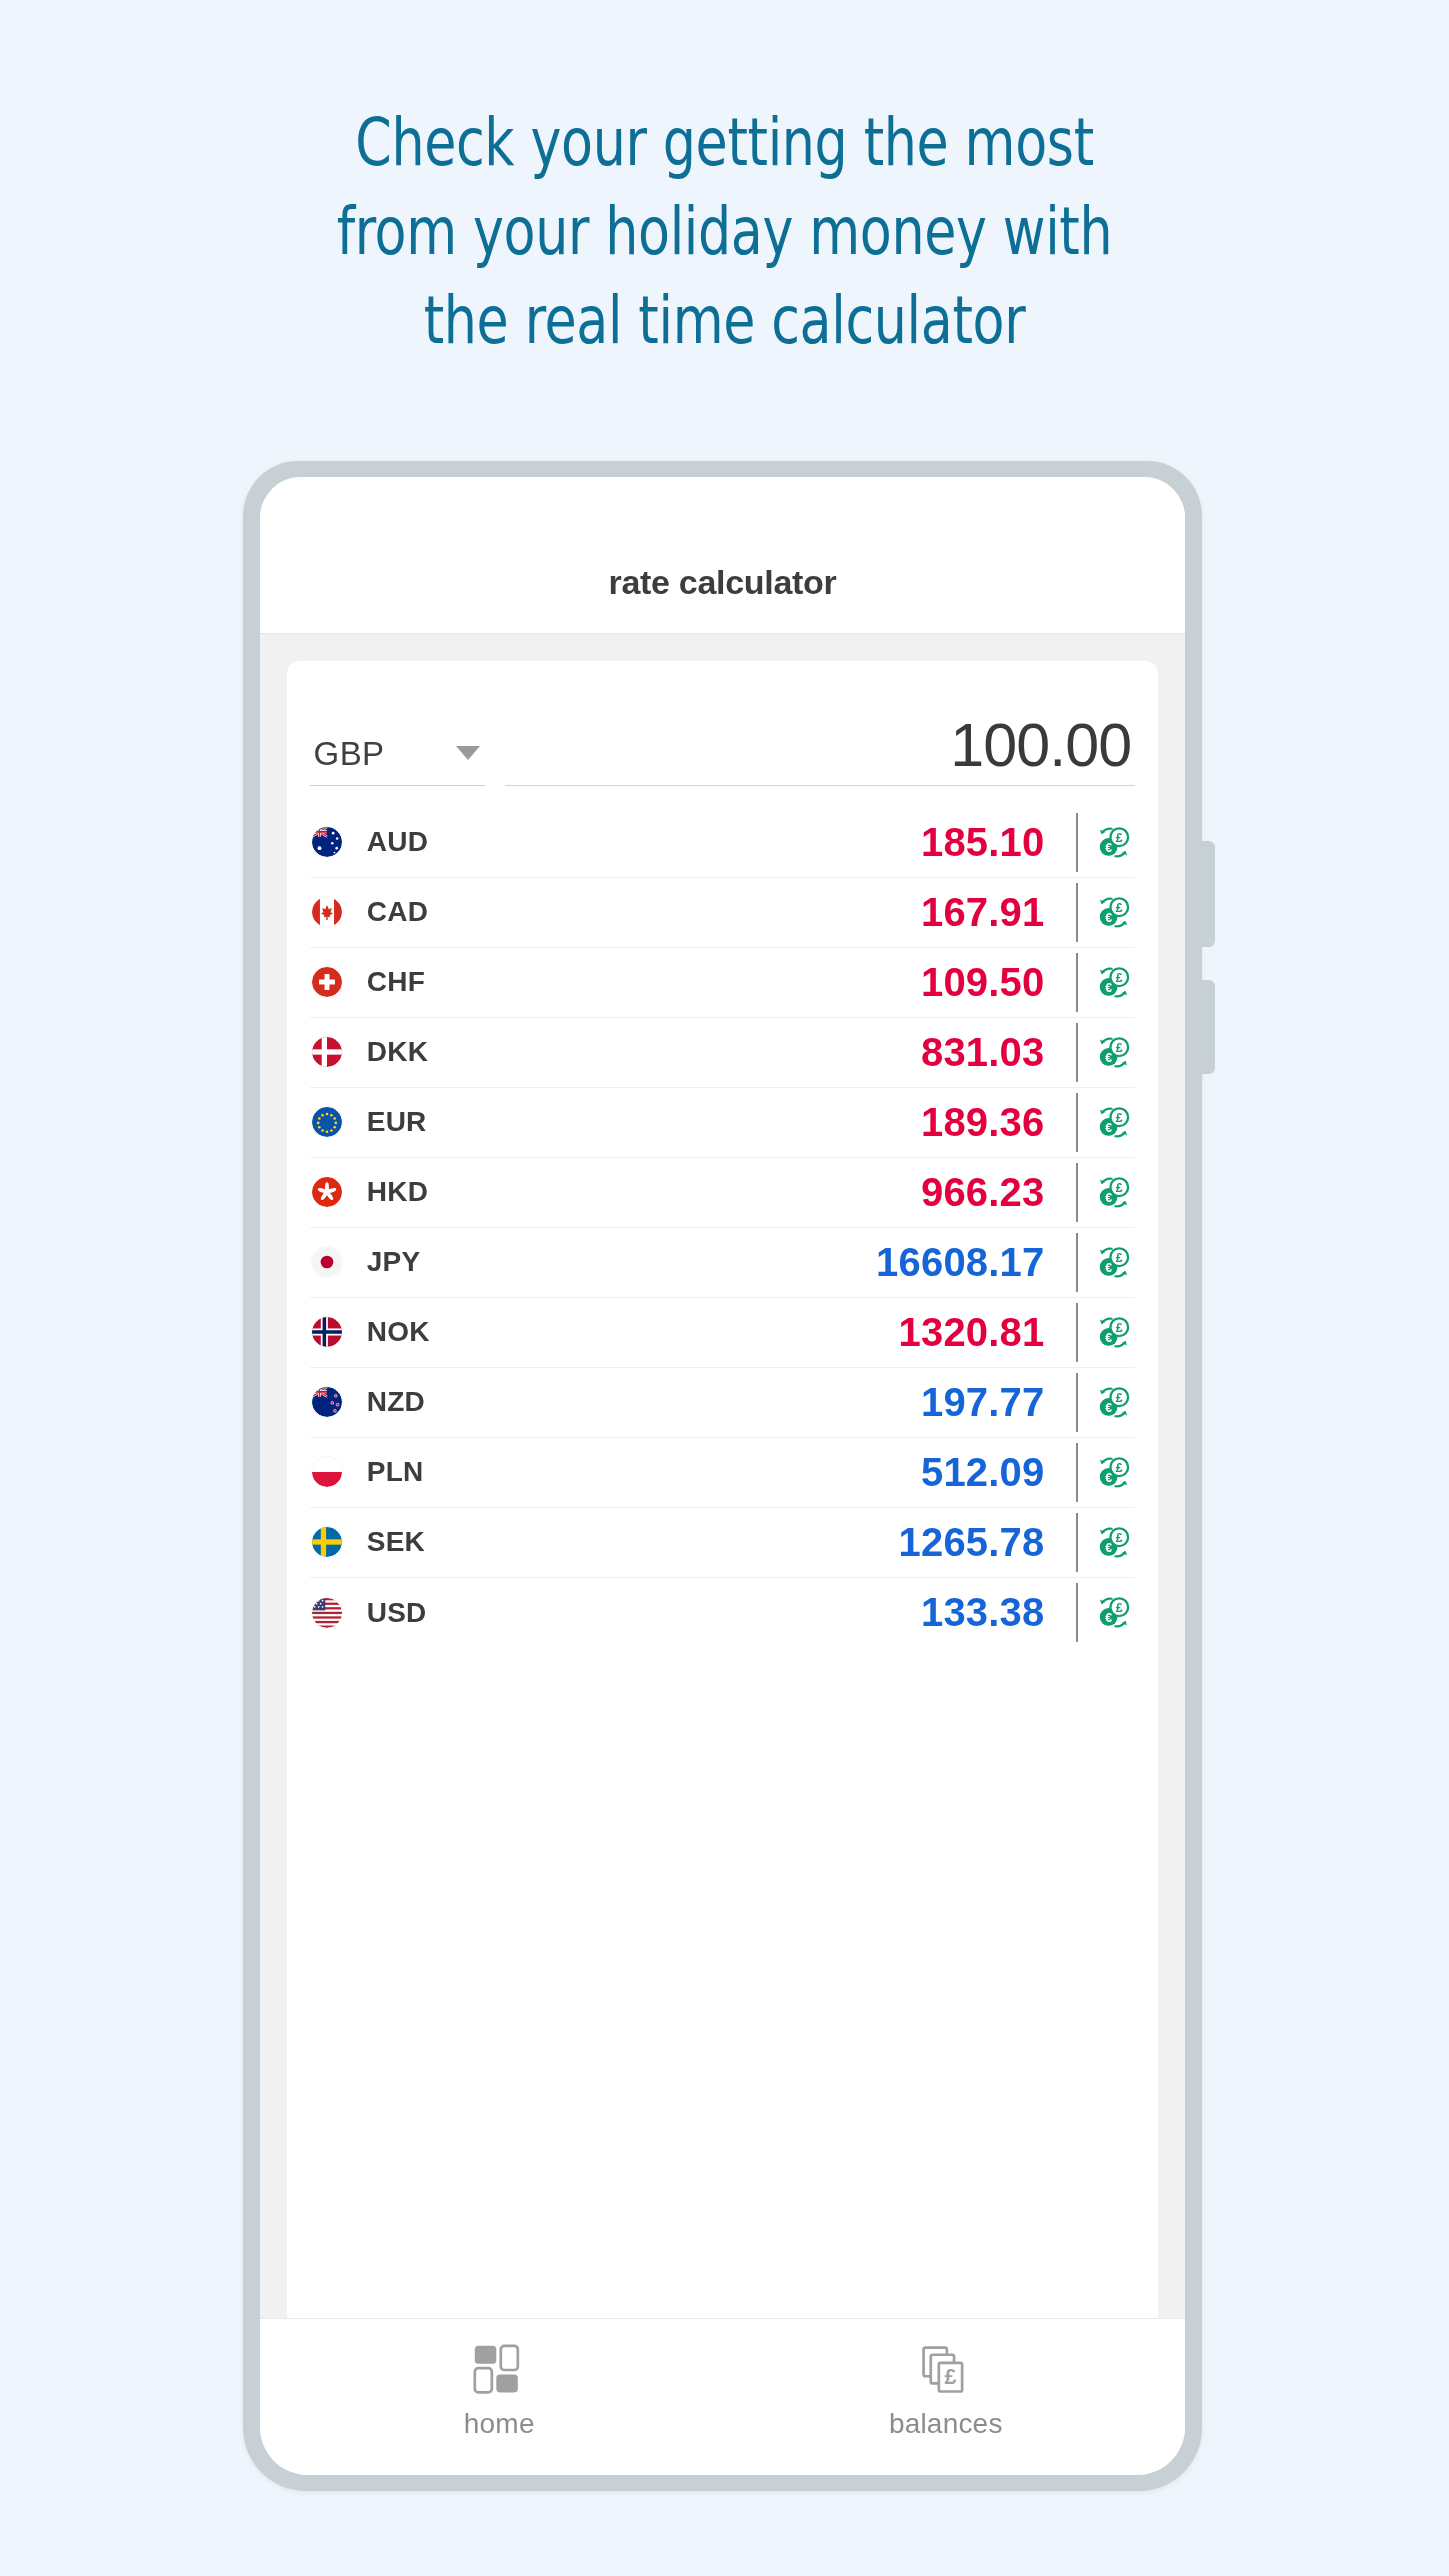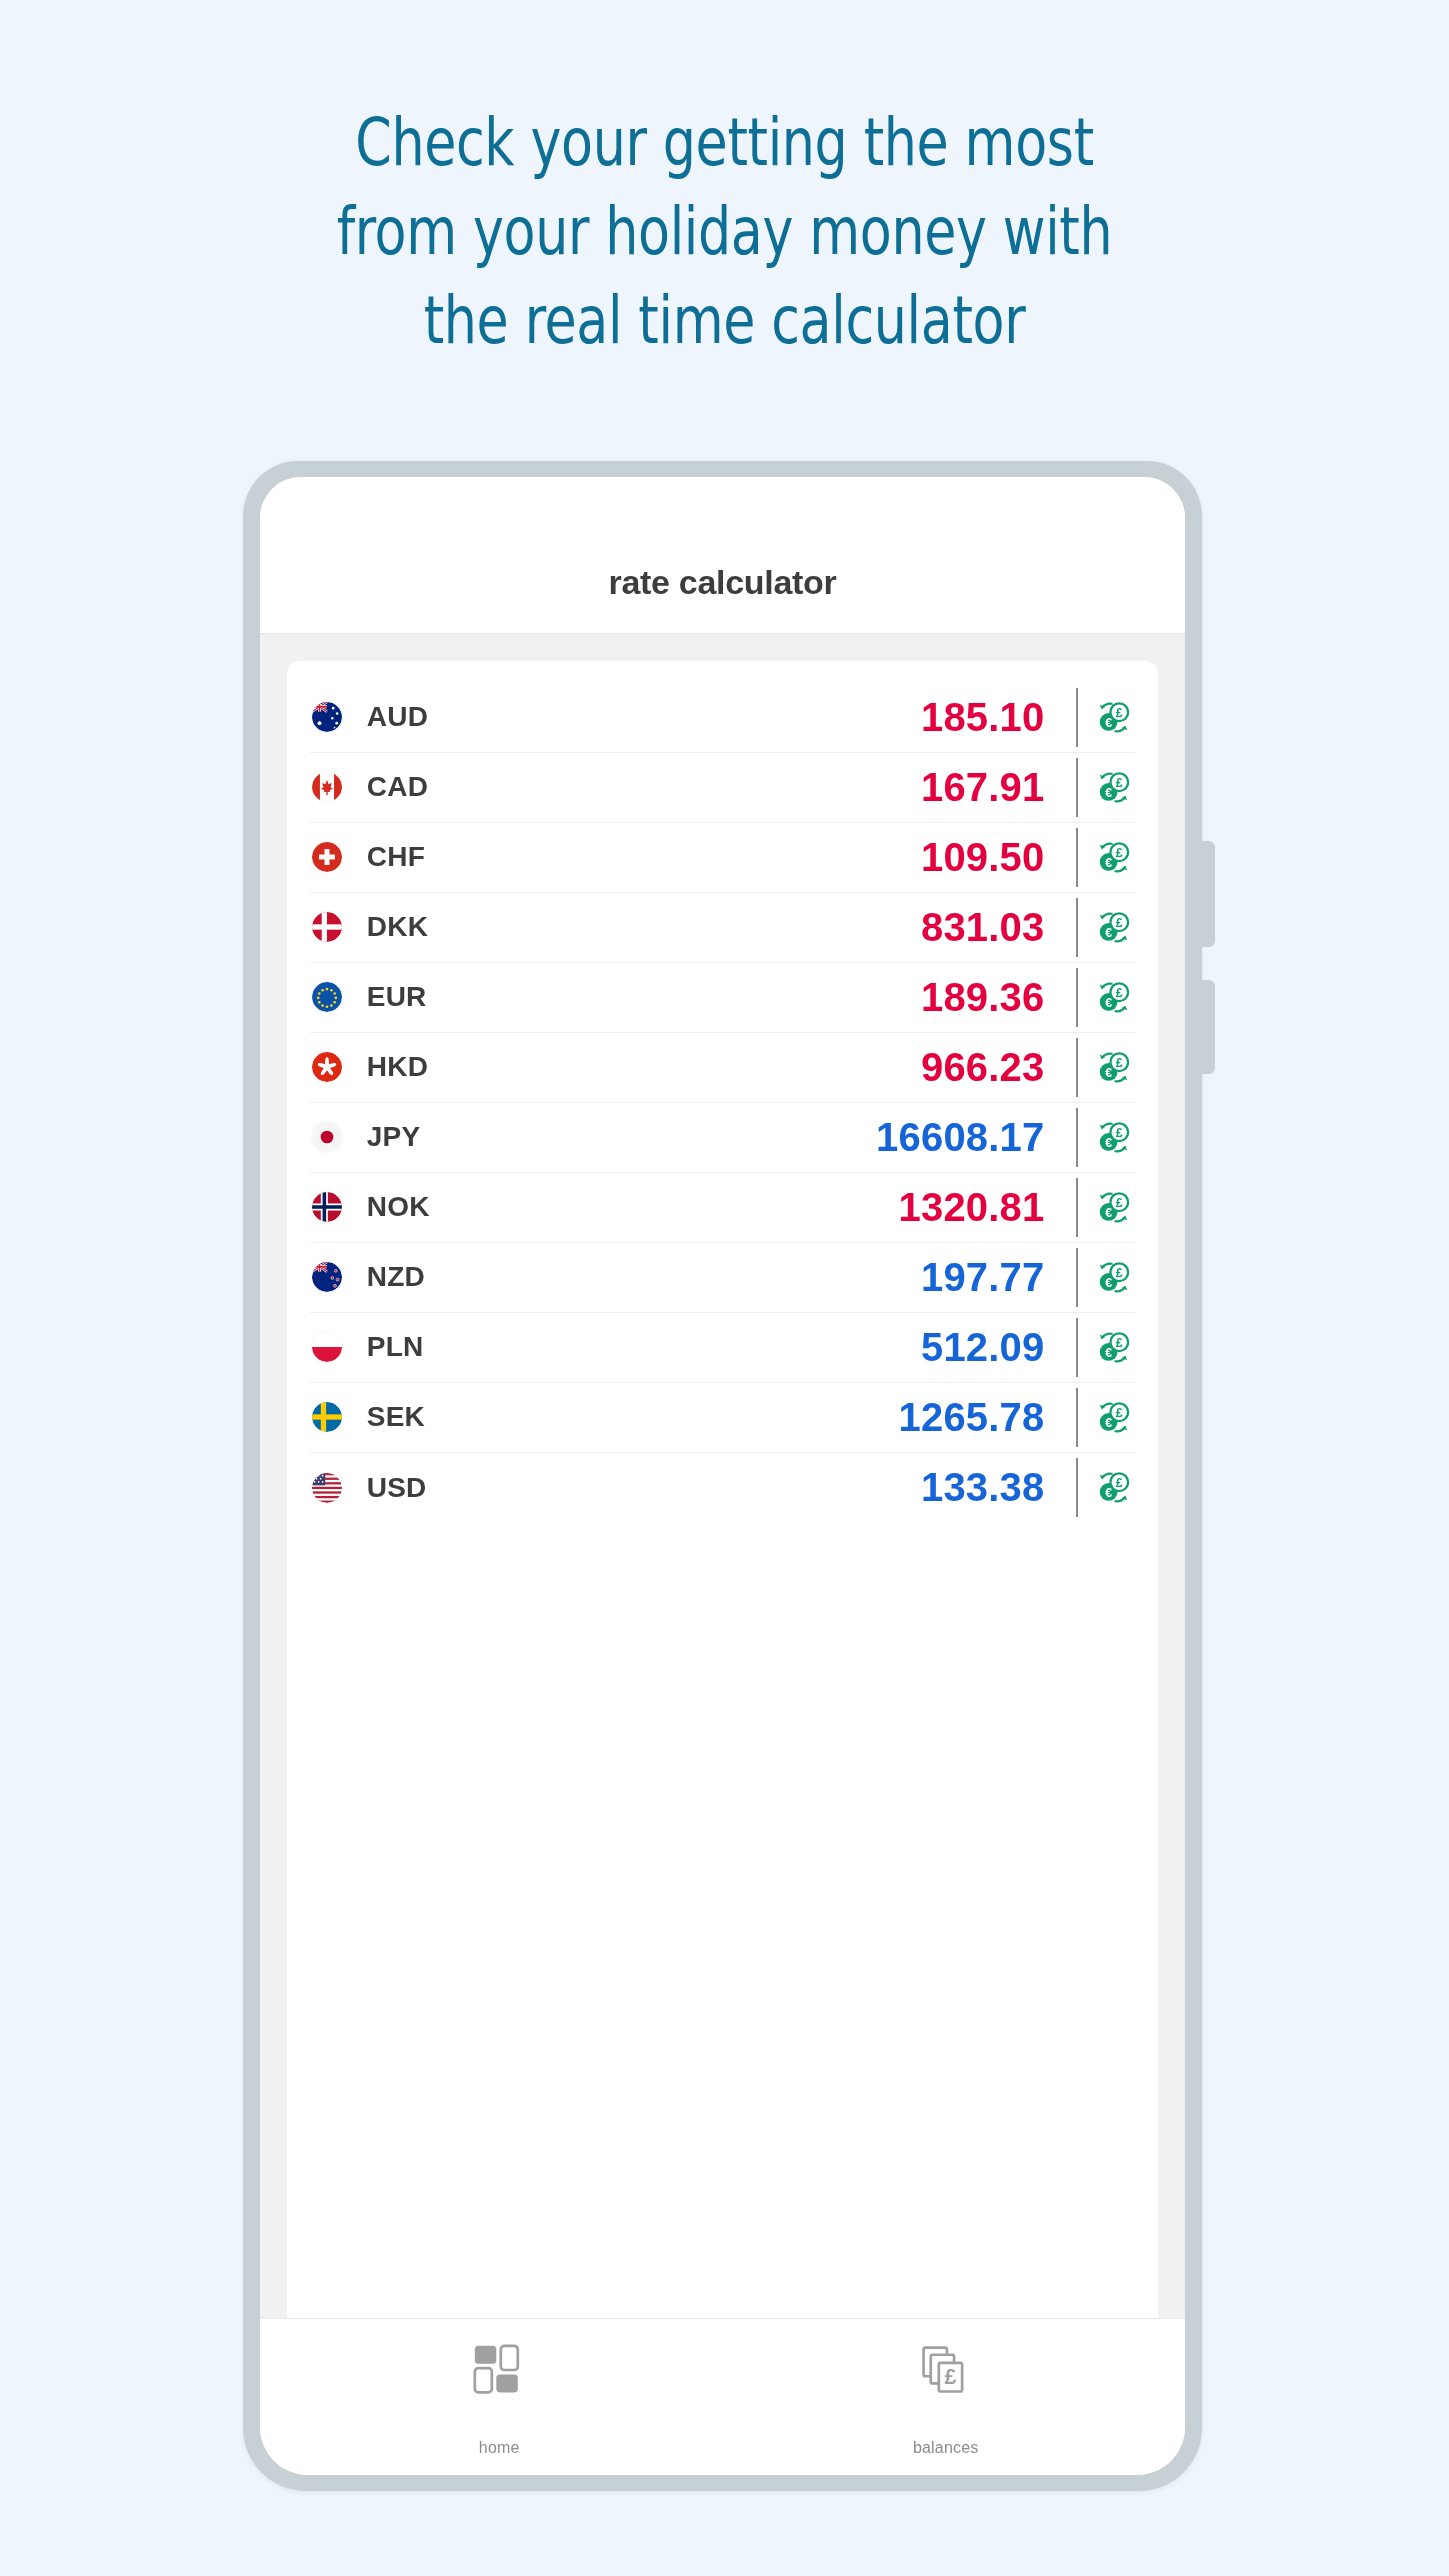--- a/index.html
+++ b/index.html
@@ -199,24 +199,23 @@
   .nav-item {
     display:flex;
     flex-direction:column;
     align-items:center;
     gap:10.7px;
     width:161px;
   }
   .nav-icon { height:55px; display:flex; align-items:center; justify-content:center; }
   .nav-icon svg { display:block; }
   .nav-label {
-    font-size:16px;
+    font-size:28px;
     color:#8c8c8c;
     letter-spacing:0.2px;
-    margin-top:31px;
   }
 </style>
 </head>
 <body>
 
 <div class="headline">
   <span>Check your getting the most</span>
   <span>from your holiday money with</span>
   <span>the real time calculator</span>
 </div>
@@ -228,20 +227,29 @@
 
   <div class="phone-screen">
 
     <div class="app-header">
       <div class="app-title">rate calculator</div>
     </div>
 
     <div class="app-body">
       <div class="card">
 
+        <div class="amount-row">
+          <div class="ccy-select">
+            <span class="ccy-code">GBP</span>
+            <span class="caret"></span>
+          </div>
+          <div class="amount-field">
+            <span class="amount-value">100.00</span>
+          </div>
+        </div>
 
         <div class="rate-list">
             <div class="rate-row">
               <div class="flag">
                 <svg viewBox="0 0 34 34" xmlns="http://www.w3.org/2000/svg">
                   <defs>
                     <clipPath id="c_AUD">
                       <circle cx="17" cy="17" r="17"></circle>
                     </clipPath>
                   </defs>

